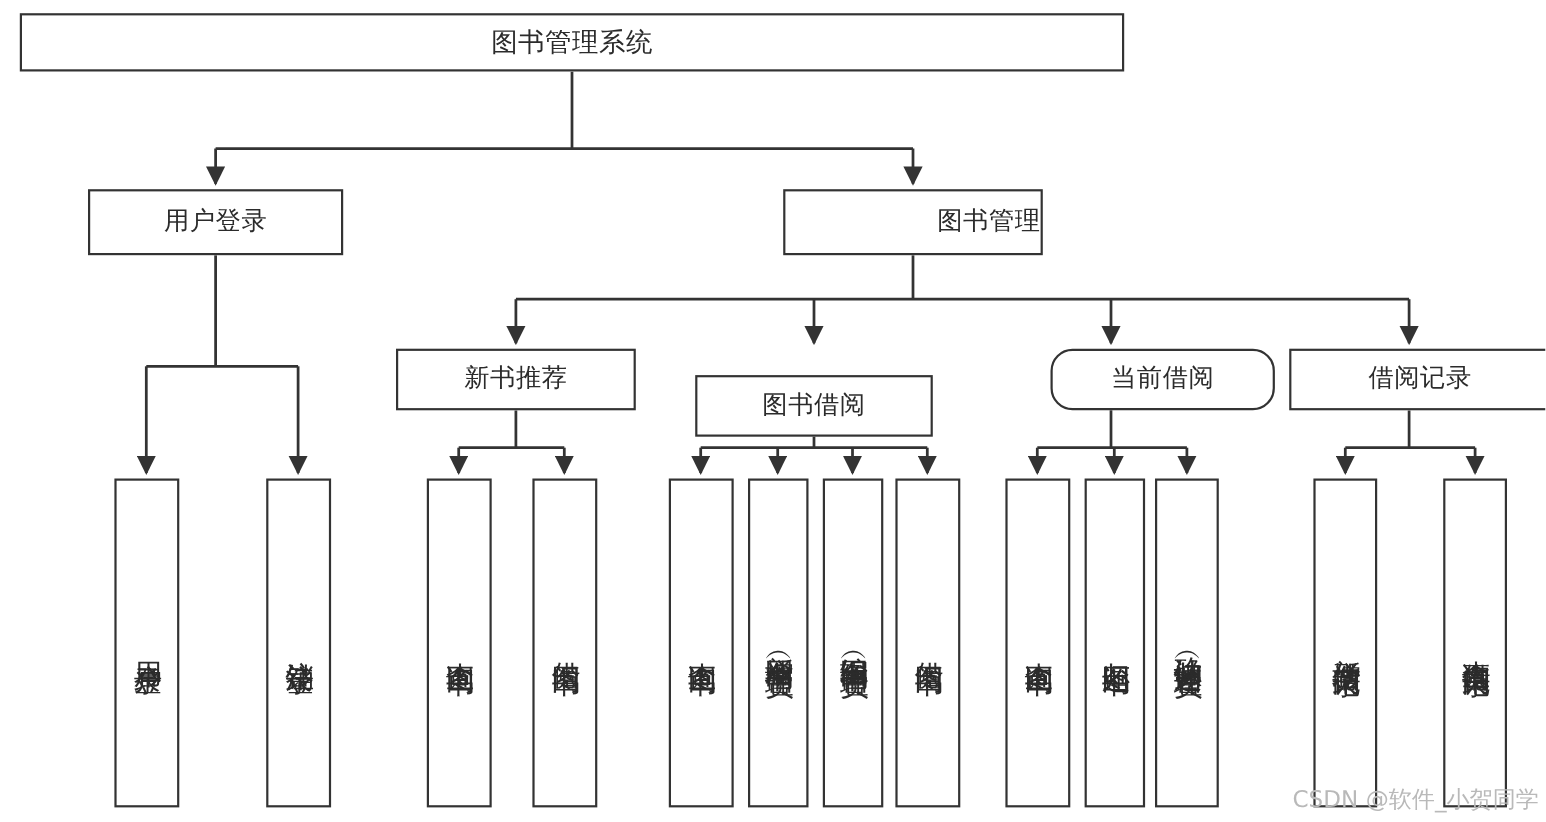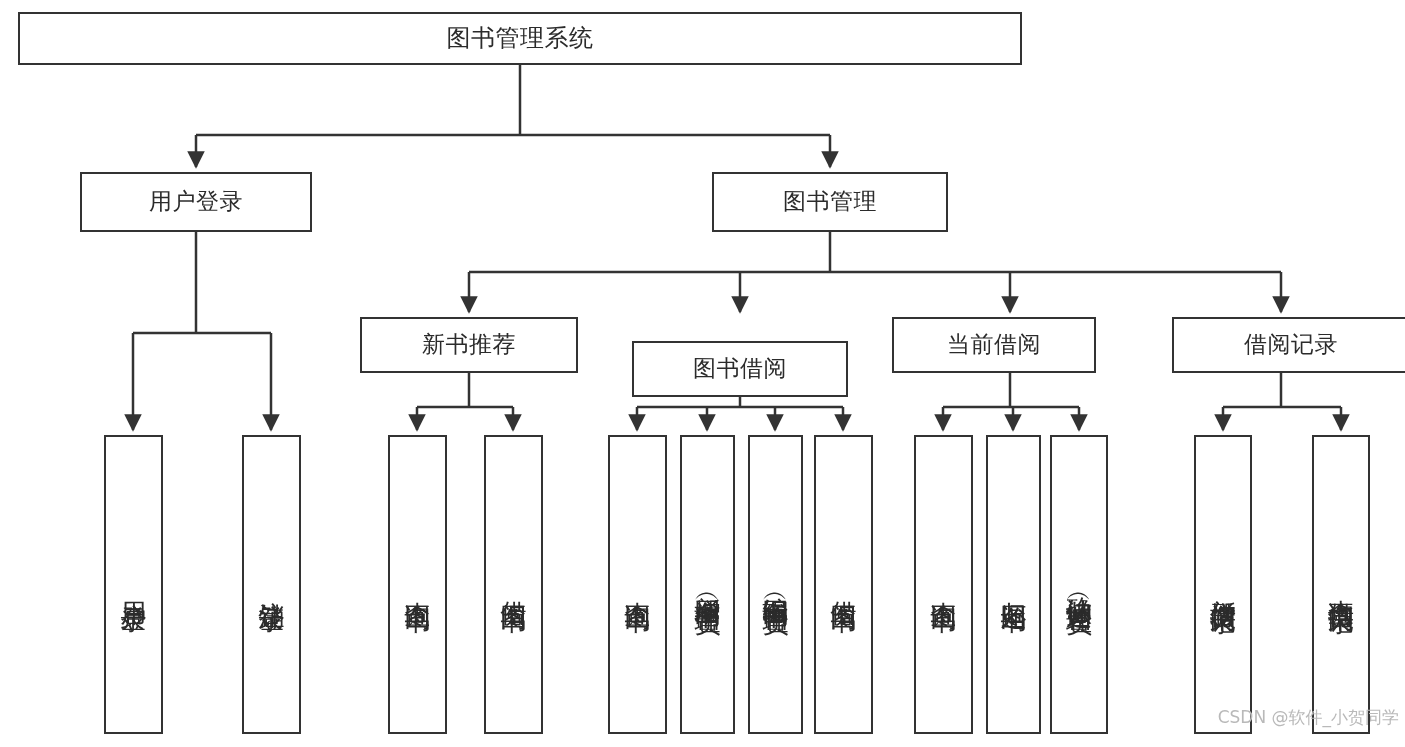--- a/index.html
+++ b/index.html
@@ -58,22 +58,22 @@
     writing-mode: vertical-rl;
     text-orientation: upright;
     font-size: 26px;
     line-height: 1.12;
     letter-spacing: 2px;
     white-space: nowrap;
   }
   .watermark {
     position: absolute;
     right: 6px;
-    bottom: 18px;
-    font-size: 17px;
+    bottom: 6px;
+    font-size: 21px;
     color: #b9b9b9;
     z-index: 6;
     white-space: nowrap;
     font-family: "DejaVu Sans", "Liberation Sans", sans-serif;
   }
 </style>
 </head>
 <body>
 
 <div id="canvas">
@@ -128,31 +128,31 @@
     </g>
   </svg>
 
   <div class="node horiz root" style="left:18px; top:12px; width:1004px; height:53px;">
     <span class="node-label">图书管理系统</span>
   </div>
 
   <div class="node horiz" style="left:80px; top:172px; width:232px; height:60px;">
     <span class="node-label">用户登录</span>
   </div>
-  <div class="node horiz" style="left:712px; top:172px; width:236px; height:60px;">
+  <div class="node horiz" style="left:712px; top:172px; width:236px; height:60px;justify-content:flex-end;">
     <span class="node-label">图书管理</span>
   </div>
 
   <div class="node horiz" style="left:360px; top:317px; width:218px; height:56px;justify-content:center;">
     <span class="node-label">新书推荐</span>
   </div>
   <div class="node horiz" style="left:632px; top:317px; width:216px; height:56px;margin-top:24px;">
     <span class="node-label">图书借阅</span>
   </div>
-  <div class="node horiz" style="left:892px; top:317px; width:204px; height:56px;">
+  <div class="node horiz" style="left:955px; top:317px; width:204px; height:56px;border-radius:20px;">
     <span class="node-label">当前借阅</span>
   </div>
   <div class="node horiz" style="left:1172px; top:317px; width:238px; height:56px;">
     <span class="node-label">借阅记录</span>
   </div>
 
   <div class="node vert" style="left:104px; top:435px; width:59px; height:299px;">
     <span class="node-label">用户登录</span>
   </div>
   <div class="node vert" style="left:242px; top:435px; width:59px; height:299px;">

